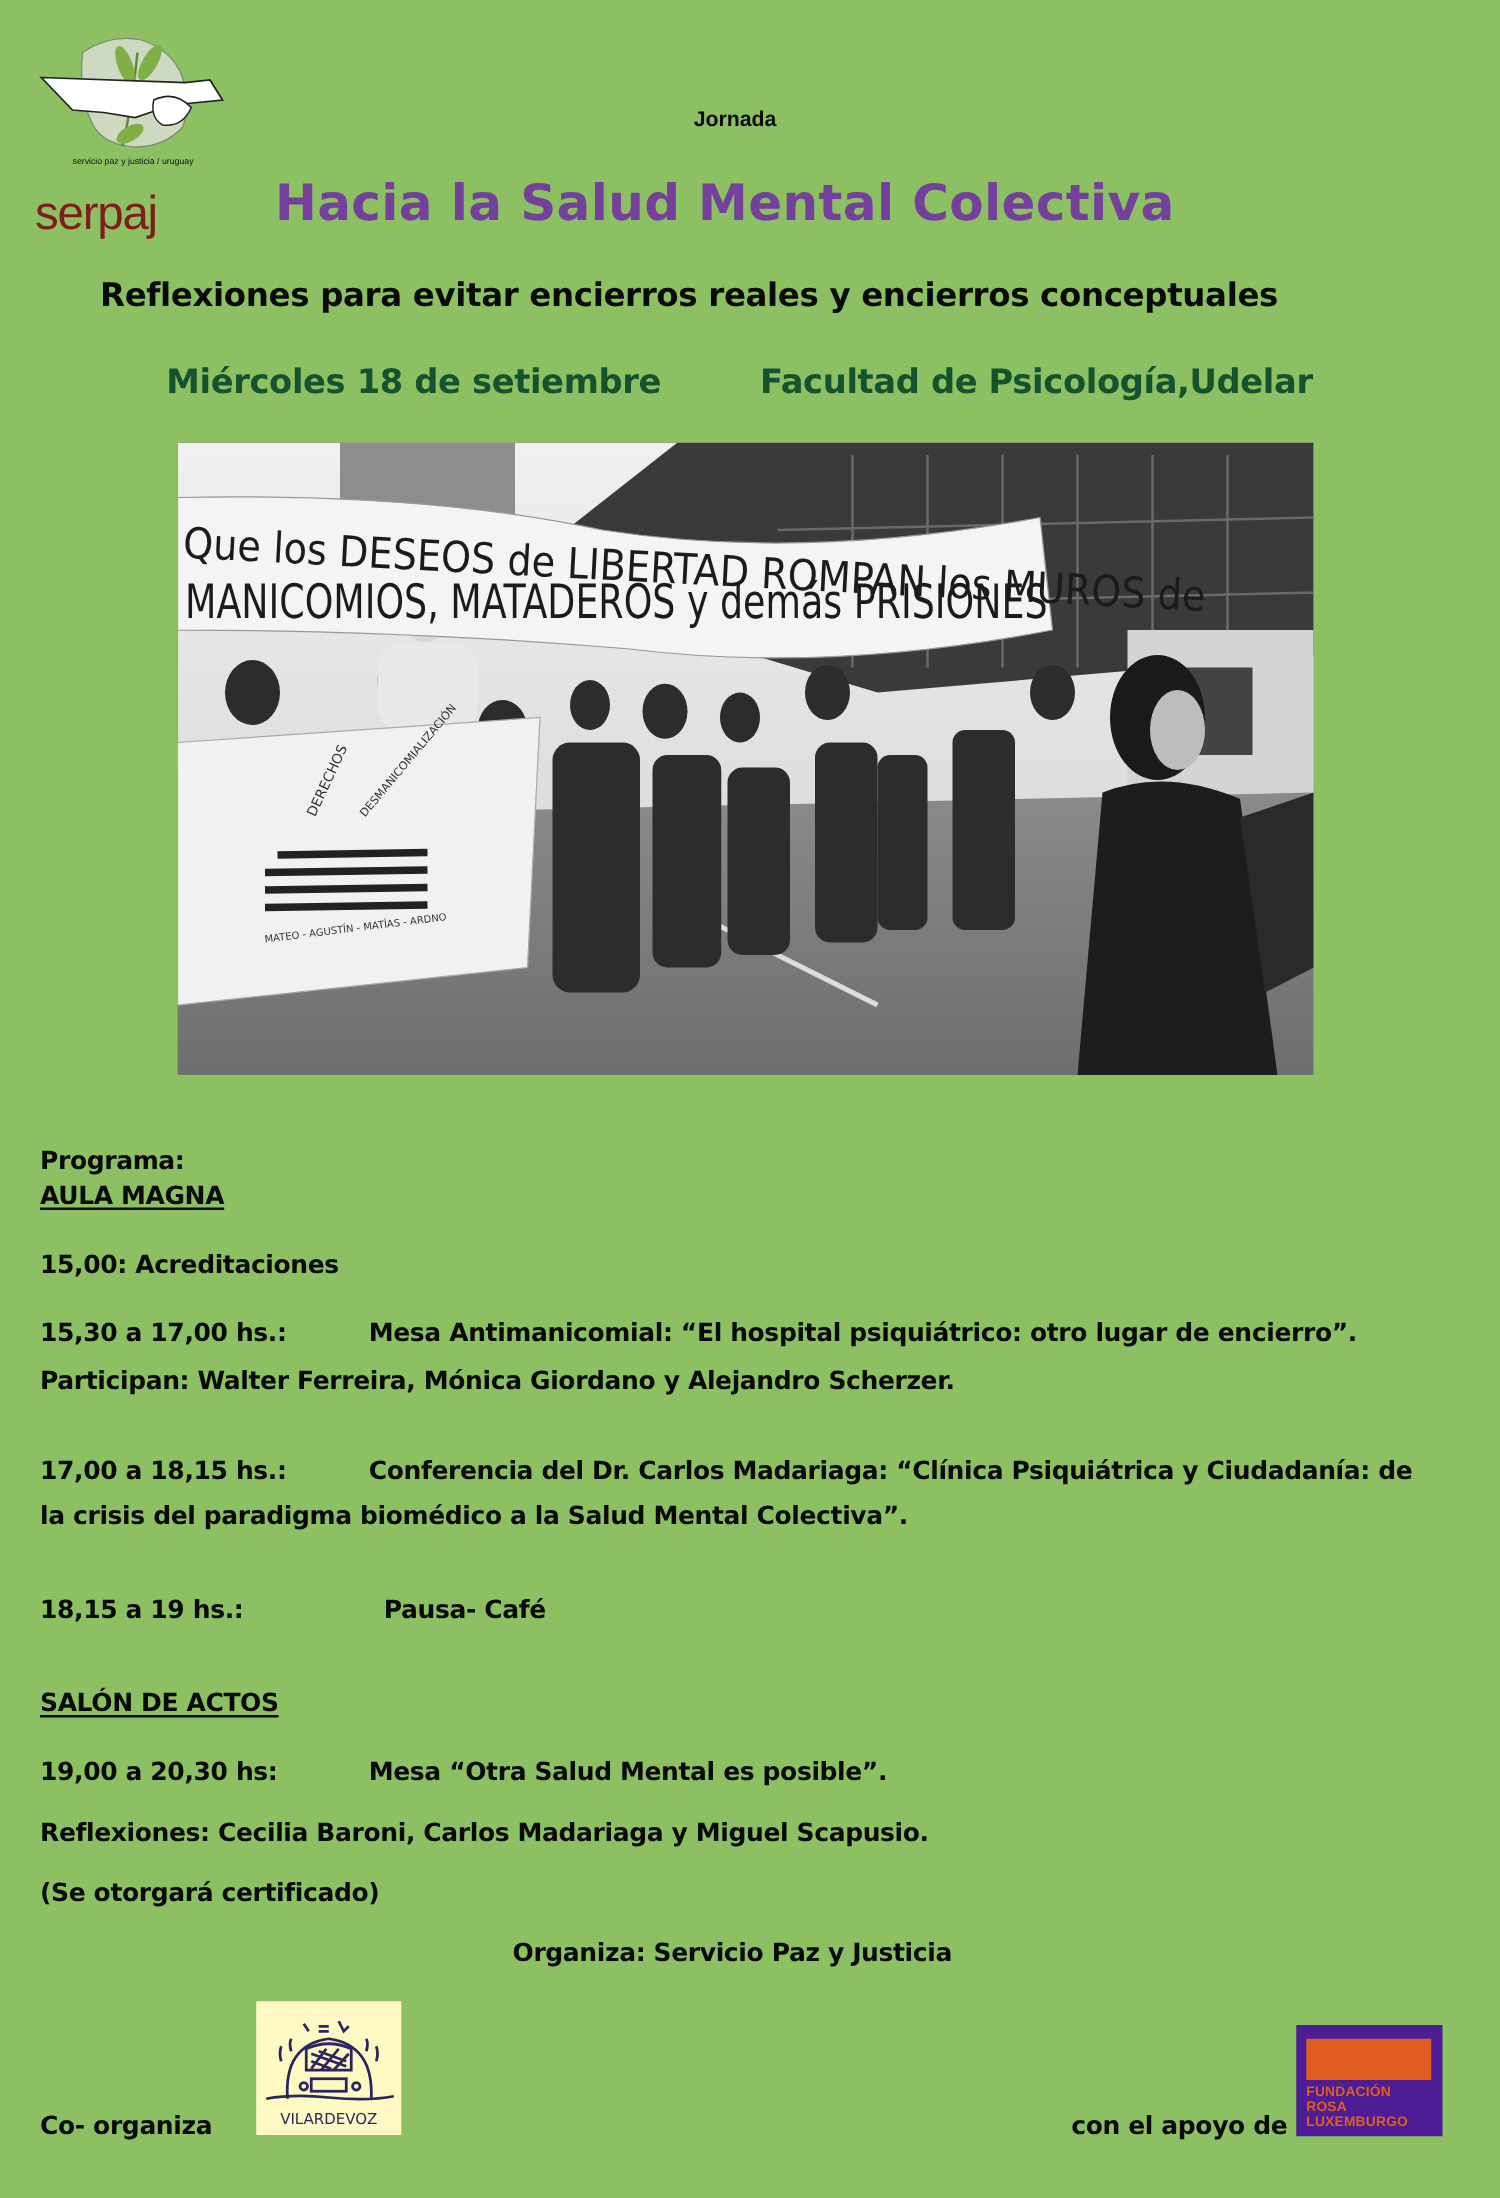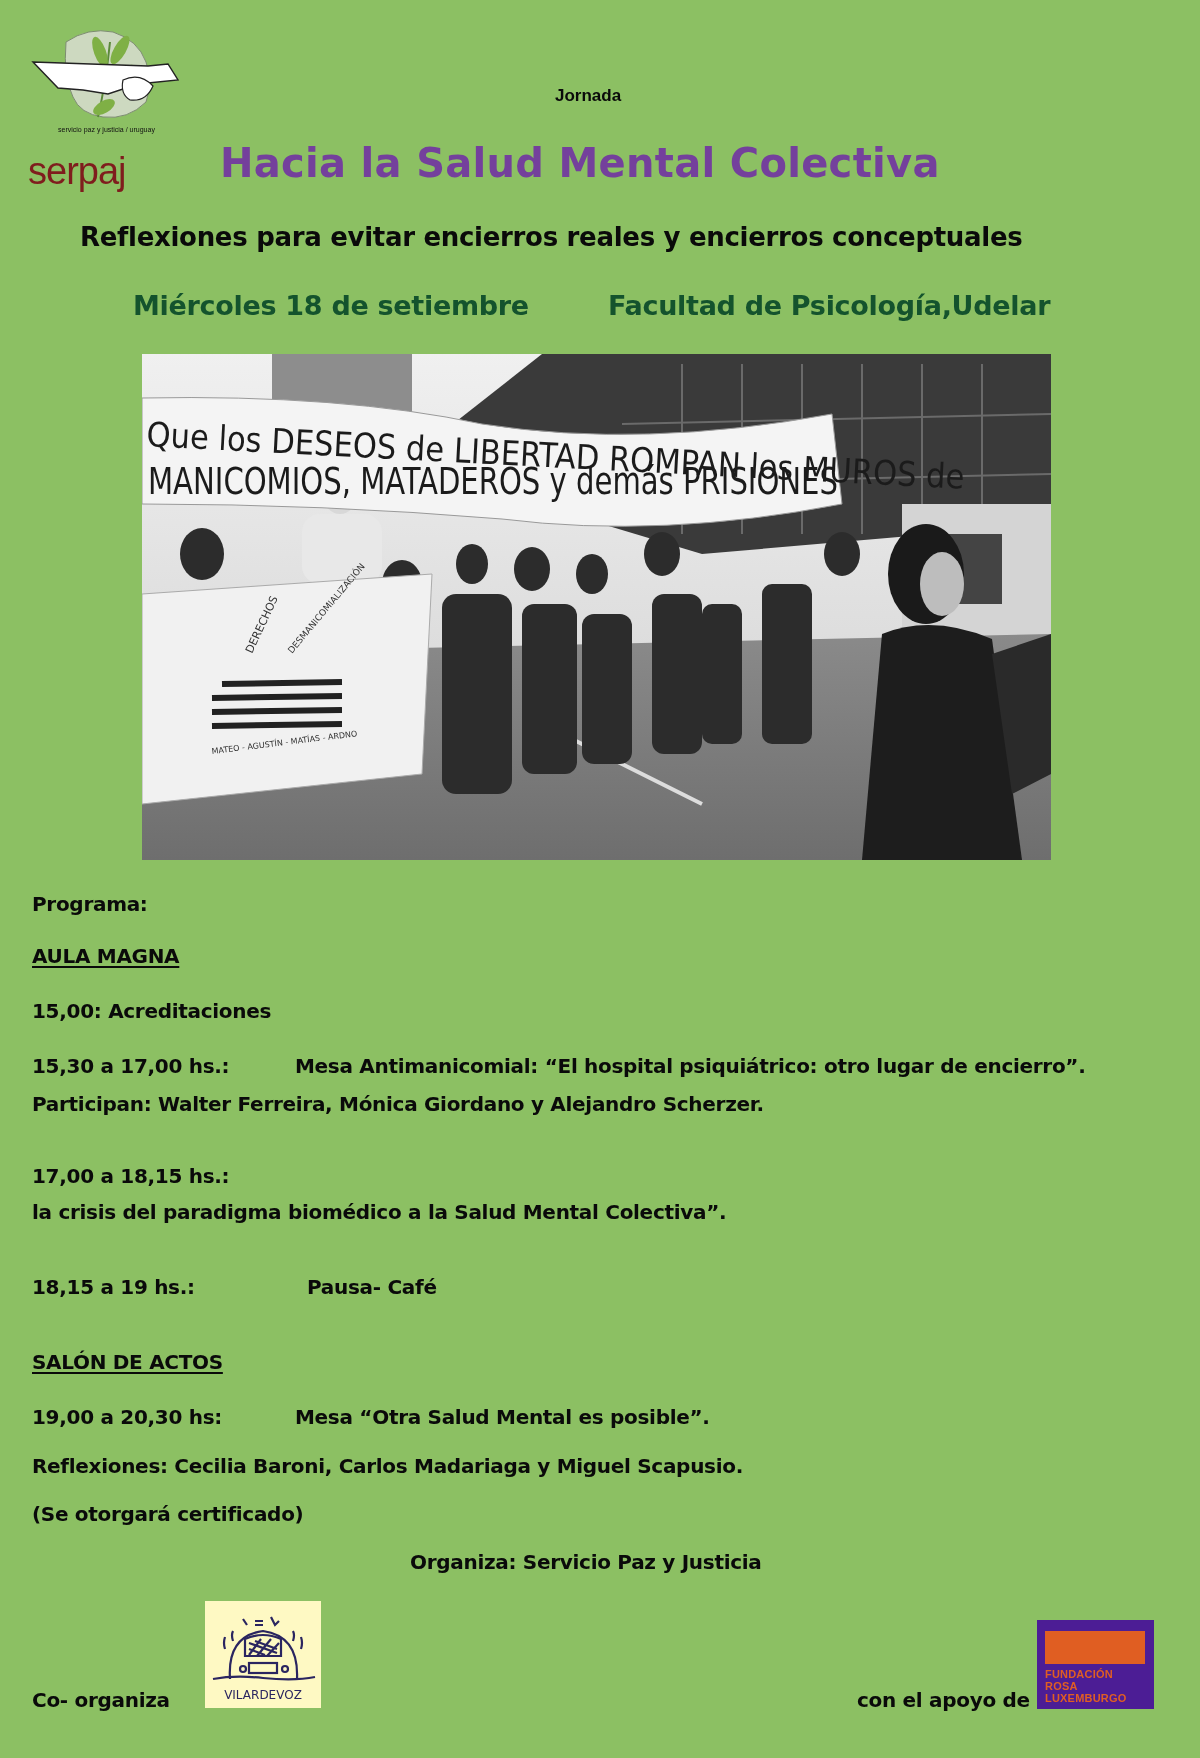--- a/index.html
+++ b/index.html
@@ -136,36 +136,37 @@
         <line x1="70" y1="344" x2="200" y2="342"></line>
       <line x1="70" y1="358" x2="200" y2="356"></line>
         <line x1="70" y1="372" x2="200" y2="370"></line>
     </g>
     <text x="70" y="400" font-family="DejaVu Sans, sans-serif" font-size="8" fill="#333" transform="rotate(-7 70 400)">MATEO - AGUSTÍN - MATÍAS - ARDNO</text>
     <text x="110" y="300" font-family="DejaVu Sans, sans-serif" font-size="11" fill="#333" transform="rotate(-65 110 300)">DERECHOS</text>
     <text x="150" y="300" font-family="DejaVu Sans, sans-serif" font-size="9" fill="#333" transform="rotate(-50 150 300)">DESMANICOMIALIZACIÓN</text>
   </svg>
 </div>
 
-<div class="abs prog comic" style="top:892px;">Programa:</div>
+<div class="abs prog comic" style="top:916px;">Programa:</div>
 <div class="abs prog comic u" style="top:944px;">AULA MAGNA</div>
 
 <div class="abs prog comic" style="top:999px;">
   <span class="time">15,00:</span>
   <span>Acreditaciones</span>
 </div>
 
 <div class="abs prog comic" style="top:1054px;width:1140px;">
   <span class="time">15,30 a 17,00 hs.:</span>
   <span class="desc">Mesa Antimanicomial: “El hospital psiquiátrico: otro lugar de encierro”.</span>
 </div>
 <div class="abs prog comic" style="top:1092px;">Participan: Walter Ferreira, Mónica Giordano y Alejandro Scherzer.</div>
 
 <div class="abs prog comic" style="top:1164px;width:1140px;">
   <span class="time">17,00 a 18,15 hs.:</span>
+  <span class="desc">Conferencia del Dr. Carlos Madariaga: “Clínica Psiquiátrica y Ciudadanía: de</span>
 </div>
 <div class="abs prog comic" style="top:1200px;">la crisis del paradigma biomédico a la Salud Mental Colectiva”.</div>
 
 <div class="abs prog comic" style="top:1275px;">
   <span class="time">18,15 a 19 hs.:</span>
   <span class="desc" style="left:275px;">Pausa- Café</span>
 </div>
 
 <div class="abs prog comic u" style="top:1350px;">SALÓN DE ACTOS</div>
 

